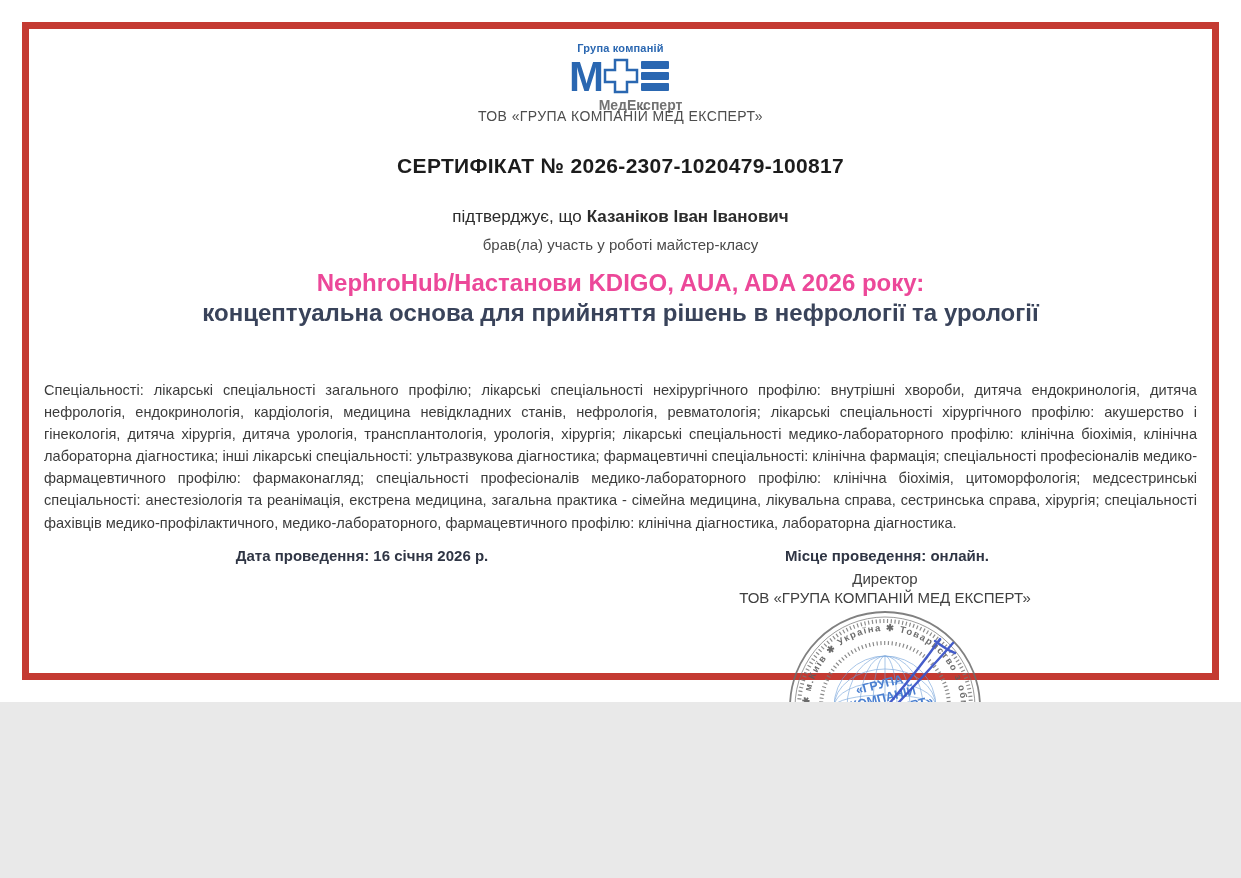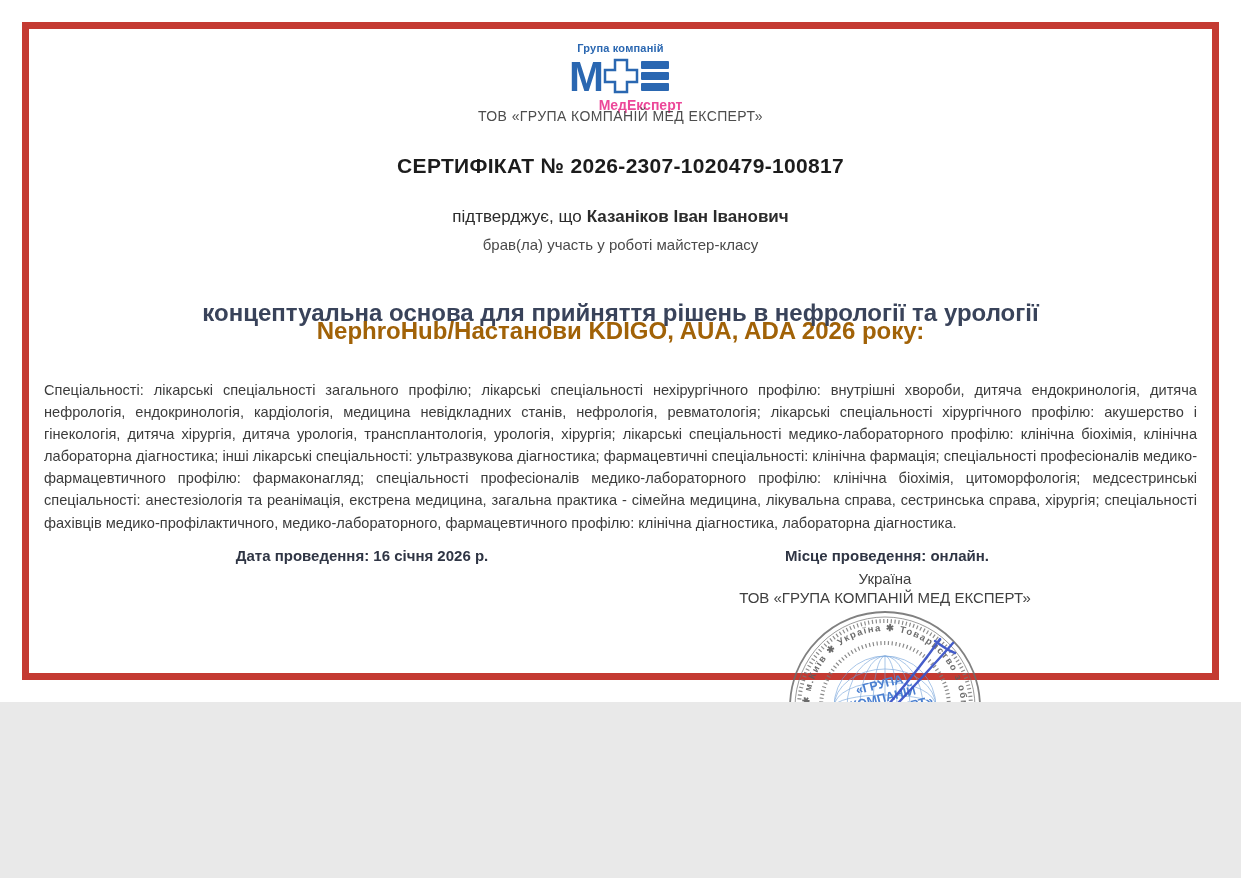--- a/index.html
+++ b/index.html
@@ -5,29 +5,29 @@
   html,body{margin:0;padding:0;background:#e9e9e9;}
   .page{
     position:relative;width:1241px;height:702px;background:#ffffff;
     font-family:"Liberation Sans",sans-serif;margin:0 auto;overflow:hidden;
   }
   .frame{position:absolute;left:22px;top:22px;right:22px;bottom:22px;border:7px solid #c43a32;pointer-events:none;}
   .centered{position:absolute;left:0;width:100%;text-align:center;}
   
   .logo-wrap{position:absolute;left:0;width:100%;top:42px;text-align:center;}
   .logo-group-text{font-size:11px;font-weight:bold;color:#2a67b1;letter-spacing:.2px;}
-  .logo-brand-text{font-size:14px;font-weight:bold;color:#ec4899;margin-top:1px;padding-left:40px;}
+  .logo-brand-text{font-size:14px;font-weight:bold;color:#737373;margin-top:1px;padding-left:40px;}
   .logo-mark{display:block;margin:2px auto 0 auto;}
   
   .company-line{top:108px;font-size:14px;color:#4d4d4d;letter-spacing:.4px;}
   .cert-title{top:154px;font-size:21px;font-weight:700;color:#1c1c1c;letter-spacing:.3px;}
   .confirm-line{top:207px;font-size:17px;color:#2b2b2b;}
   .confirm-line .holder{font-weight:700;margin-left:5px;}
   .participation-line{top:236px;font-size:15px;color:#4a4a4a;}
-  .course-line1{top:269px;font-size:24px;font-weight:700;color:#a16207;margin-top:48px;}
+  .course-line1{top:269px;font-size:24px;font-weight:700;color:#ec4899;}
   .course-line2{top:299px;font-size:24px;font-weight:700;color:#39435a;}
   .credits-line{top:341px;font-size:17px;font-weight:700;color:#39435a;}
   .specialties{
     position:absolute;left:44px;right:44px;top:379px;
     font-size:14.6px;line-height:22.1px;color:#3c3c3c;text-align:justify;
   }
   .date-label{position:absolute;top:547px;left:362px;transform:translateX(-50%);
     font-size:15px;font-weight:700;color:#2f3544;white-space:nowrap;}
   .place-label{position:absolute;top:547px;left:887px;transform:translateX(-50%);
     font-size:15px;font-weight:700;color:#2f3544;white-space:nowrap;}
@@ -65,21 +65,21 @@
   <div class="centered participation-line">брав(ла) участь у роботі майстер-класу</div>
   <div class="centered confirm-line">
     <span>підтверджує, що</span><span class="holder">Казаніков Іван Іванович</span>
   </div>
   <div class="centered course-line1">NephroHub/Настанови KDIGO, AUA, ADA 2026 року:</div>
   <div class="centered course-line2">концептуальна основа для прийняття рішень в нефрології та урології</div>
   <div class="specialties">Спеціальності: лікарські спеціальності загального профілю; лікарські спеціальності нехірургічного профілю: внутрішні хвороби, дитяча ендокринологія, дитяча нефрологія, ендокринологія, кардіологія, медицина невідкладних станів, нефрологія, ревматологія; лікарські спеціальності хірургічного профілю: акушерство і гінекологія, дитяча хірургія, дитяча урологія, трансплантологія, урологія, хірургія; лікарські спеціальності медико-лабораторного профілю: клінічна біохімія, клінічна лабораторна діагностика; інші лікарські спеціальності: ультразвукова діагностика; фармацевтичні спеціальності: клінічна фармація; спеціальності професіоналів медико-фармацевтичного профілю: фармаконагляд; спеціальності професіоналів медико-лабораторного профілю: клінічна біохімія, цитоморфологія; медсестринські спеціальності: анестезіологія та реанімація, екстрена медицина, загальна практика - сімейна медицина, лікувальна справа, сестринська справа, хірургія; спеціальності фахівців медико-профілактичного, медико-лабораторного, фармацевтичного профілю: клінічна діагностика, лабораторна діагностика.</div>
 
   <div class="date-label">Дата проведення: 16 січня 2026 р.</div>
   <div class="place-label">Місце проведення: онлайн.</div>
-  <div class="director-title">Україна</div>
+  <div class="director-title">Директор</div>
   <div class="director-company">ТОВ «ГРУПА КОМПАНІЙ МЕД ЕКСПЕРТ»</div>
 
   <svg class="stamp-svg" width="220" height="200" viewBox="-110 -100 220 200">
     <g opacity="0.85">
       <circle cx="0" cy="0" r="95" fill="none" stroke="#6b6b6b" stroke-width="1.8"></circle>
       <circle cx="0" cy="0" r="90" fill="none" stroke="#6b6b6b" stroke-width="0.8"></circle>
       <circle cx="0" cy="0" r="86" fill="none" stroke="#777777" stroke-width="4" stroke-dasharray="1.2 2.6"></circle>
       <circle cx="0" cy="0" r="64" fill="none" stroke="#777777" stroke-width="4" stroke-dasharray="1.2 2.6"></circle>
     </g>
     <defs>

